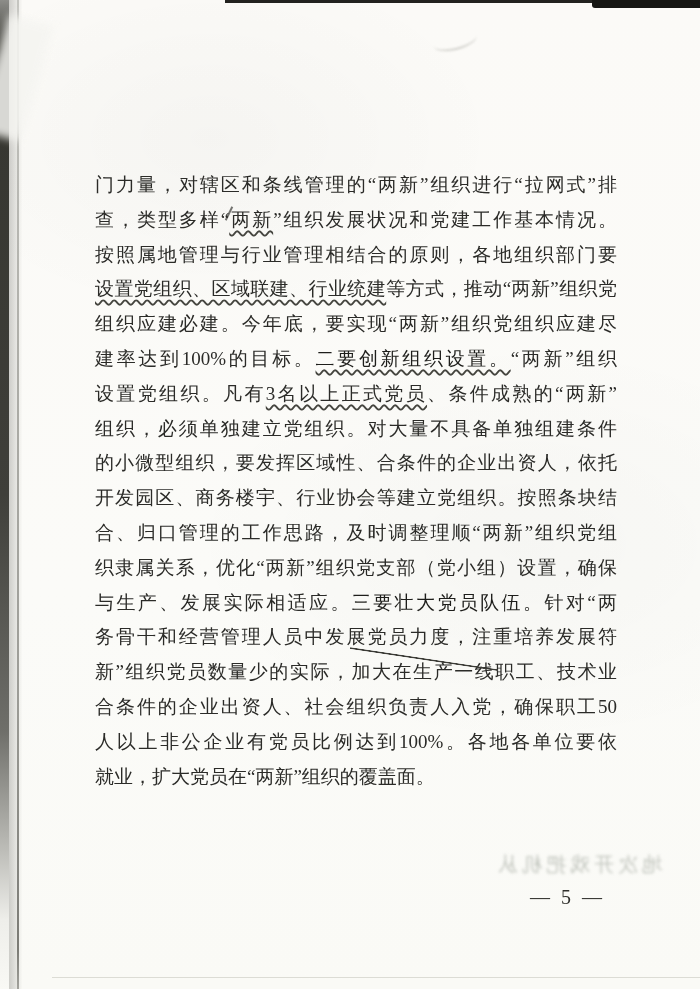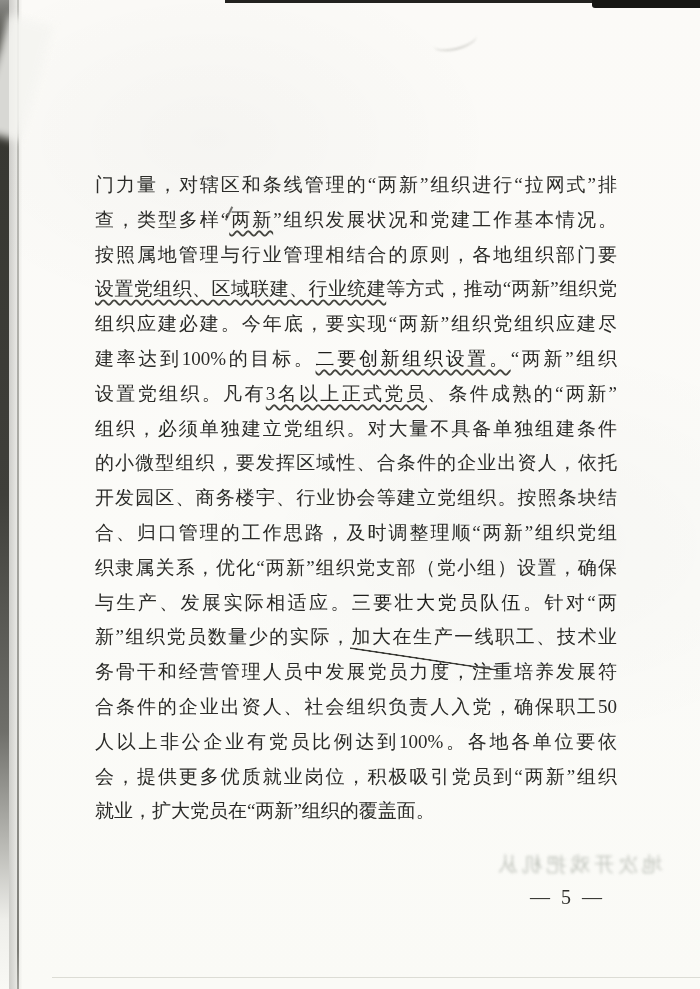--- a/index.html
+++ b/index.html
@@ -76,25 +76,24 @@
       <div class="line"><span class="u-wavy">设置党组织、区域联建、行业统建</span><span>等方式，推动“两新”组织党</span></div>
       <div class="line"><span class="u-solid">组织应建必建</span><span>。今年底，要实现“两新”组织党组织应建尽</span></div>
       <div class="line"><span class="u-solid">建率达到100%的目标</span><span>。</span><span class="seg-bold u-wavy">二要创新组织设置。</span><span>“两新”组织</span></div>
       <div class="line"><span>设置党组织。凡有</span><span class="u-wavy">3名以上正式党员</span><span>、条件成熟的“两新”</span></div>
       <div class="line"><span>组织，必须单独建立党组织。对大量不具备单独组建条件</span></div>
       <div class="line"><span>的小微型组织，要发挥区域性、合条件的企业出资人，依托</span></div>
       <div class="line"><span>开发园区、商务楼宇、行业协会等建立党组织。按照条块结</span></div>
       <div class="line"><span>合、归口管理的工作思路，及时调整理顺“两新”组织党组</span></div>
       <div class="line"><span>织隶属关系，优化“两新”组织党支部（党小组）设置，确保</span></div>
       <div class="line"><span>与生产、发展实际相适应。</span><span class="seg-bold">三要壮大党员队伍。</span><span>针对“两</span></div>
+      <div class="line"><span>务骨干和经营管理人员中发展党员力度，注重培养发展符</span></div>
       <div class="line"><span>新”组织党员数量少的实际，加大在生产一线职工、技术业</span></div>
-      <div class="line"><span>务骨干和经营管理人员中发展党员力度，注重培养发展符</span></div>
       <div class="line"><span>合条件的企业出资人、社会组织负责人入党，确保职工50</span></div>
       <div class="line"><span>人以上非公企业有党员比例达到100%。各地各单位要依</span></div>
-      <div class="line"><span>会，提供更多优质就业岗位，积极吸引党员到“两新”组织</span></div>
       <div class="line line-last"><span>就业，扩大党员在“两新”组织的覆盖面。</span></div>
     </div>
 
   <div class="diagonal-stroke"></div>
 
   <div class="bleed-text">地次开戏把机从</div>
 
   <div class="footer">— 5 —</div>
 </div>
 

